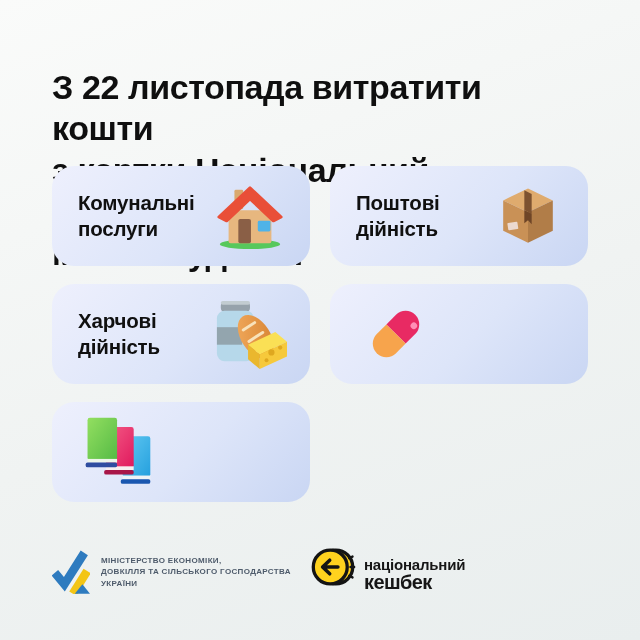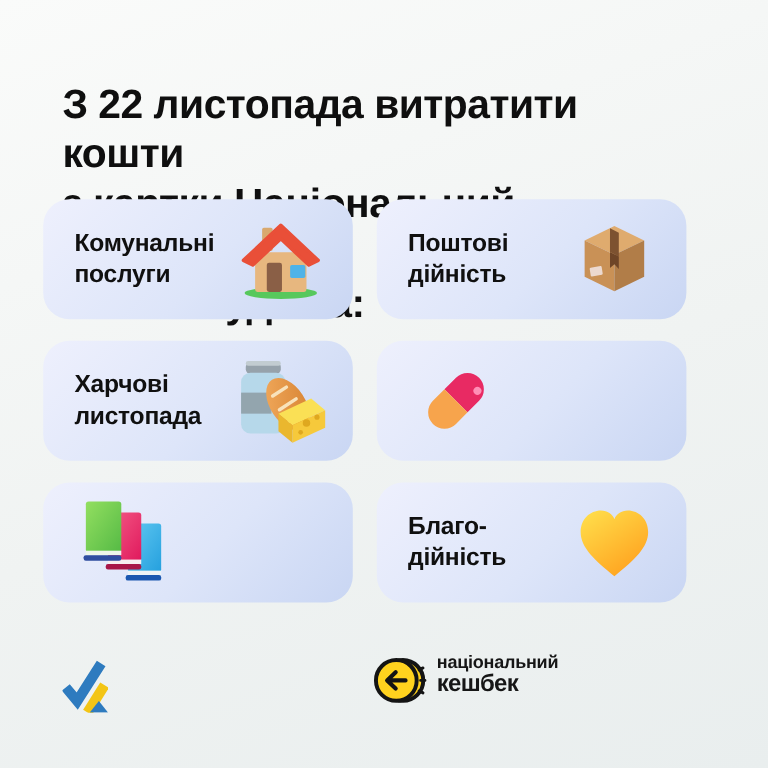--- a/index.html
+++ b/index.html
@@ -8,21 +8,21 @@
     background:linear-gradient(160deg,#fafbfa 0%,#f0f3f2 55%,#e9eeee 100%);
     font-family:"Liberation Sans","DejaVu Sans",sans-serif;
     -webkit-font-smoothing:antialiased;
   }
   .title{
     position:absolute;left:52px;top:44px;width:500px;
     font-size:34px;line-height:1.22;font-weight:700;color:#0f0f0f;
     letter-spacing:-0.4px;white-space:pre-line;
   }
   .grid{
-    position:absolute;left:36px;top:166px;width:536px;
+    position:absolute;left:52px;top:166px;width:536px;
     display:grid;grid-template-columns:258px 258px;grid-auto-rows:100px;
     column-gap:20px;row-gap:18px;
   }
   .card{
     border-radius:22px;
     background:linear-gradient(135deg,#eef0fd 0%,#dde5f9 55%,#c9d6f3 100%);
     display:flex;align-items:center;justify-content:space-between;
     padding:0 20px 0 26px;box-sizing:border-box;
   }
   .card-label{
@@ -32,21 +32,21 @@
   .card-icon{flex:none;display:flex;align-items:center;justify-content:center;width:80px;}
   .footer{position:absolute;left:0;top:544px;width:640px;height:60px;}
   .ministry{
     position:absolute;left:52px;top:2px;display:flex;align-items:center;gap:11px;
   }
   .ministry-text{
     font-size:8px;line-height:1.4;font-weight:700;color:#4e5b6b;
     letter-spacing:0.35px;white-space:pre-line;
   }
   .cashback{
-    position:absolute;left:310px;top:0px;display:flex;align-items:flex-start;gap:8px;
+    position:absolute;left:310px;top:0px;display:flex;align-items:flex-end;gap:8px;
   }
   .cashback-text{display:flex;flex-direction:column;justify-content:center;color:#161616;}
   .cashback-line1{font-size:15px;font-weight:700;letter-spacing:-0.2px;}
   .cashback-line2{font-size:20px;font-weight:700;letter-spacing:-0.6px;margin-top:-2px;}
 </style>
 </head>
 <body>
 
 <div>
 
@@ -81,21 +81,21 @@
           <polygon points="64,20 37,33 37,66 64,53" fill="#b17d48"></polygon>
           <path d="M33,9 L41,13 L41,34.5 L33,30.5 Z" fill="#7d5230"></path>
           <path d="M33,30.5 L41,34.5 L41,46 L37,41.5 L33,45 Z" fill="#6e4527"></path>
           <rect x="15" y="44" width="11" height="8" rx="1" fill="#ecd9cf" transform="rotate(-9 20 48)"></rect>
         </svg>
       </span>
     </div>
 
     <div class="card">
       <span class="card-label">Харчові
-листопада</span>
+дійність</span>
       <span class="card-icon">
         <svg width="78" height="72" viewBox="0 0 80 74">
           <defs>
             <linearGradient id="breadG" x1="0" y1="0" x2="1" y2="1">
               <stop offset="0" stop-color="#f2ab5e"></stop>
                 <stop offset="1" stop-color="#d5802f"></stop>
             </linearGradient>
           </defs>
           <rect x="10" y="4" width="30" height="10" rx="4" fill="#96a2ab"></rect>
           <rect x="10" y="3" width="30" height="4" rx="2" fill="#c2ccd1"></rect>
@@ -158,48 +158,36 @@
           </g>
           <g>
             <rect x="4" y="2" width="32" height="46" rx="2.5" fill="url(#bgreen)"></rect>
             <rect x="4" y="46.5" width="32" height="4" fill="#eef6ea"></rect>
             <rect x="2" y="50.5" width="34" height="5" rx="2" fill="#2f4da0"></rect>
           </g>
         </svg>
       </span>
     </div>
 
-    <div class="card">
-      <span class="card-label">Благо-
-дійність</span>
-      <span class="card-icon">
-        <svg width="68" height="64" viewBox="0 0 70 66">
-          <defs>
-            <linearGradient id="heartG" x1="0" y1="0" x2="0.7" y2="1">
-              <stop offset="0" stop-color="#ffe14d"></stop>
-                <stop offset="1" stop-color="#ffa21f"></stop>
-            </linearGradient>
-          </defs>
-          <path d="M35,62 C18,48 6,37.5 6,24 C6,13 14,5.5 23.5,5.5 C29,5.5 33.5,8.5 35,13 C36.5,8.5 41,5.5 46.5,5.5 C56,5.5 64,13 64,24 C64,37.5 52,48 35,62 Z" fill="url(#heartG)"></path>
-        </svg>
-      </span>
-    </div>
 
   </div>
 
   <div class="footer">
 
     <div class="ministry">
       <span>
         <svg width="38" height="48" viewBox="0 0 40 50">
           <path d="M3,28 L13,40 L34,7" stroke="#2e7bbf" stroke-width="9" fill="none"></path>
           <path d="M22,50 L37,26" stroke="#f3c515" stroke-width="9" fill="none"></path>
           <polygon points="32,40 40,50 24,50" fill="#2e7bbf"></polygon>
         </svg>
       </span>
+      <span class="ministry-text">МІНІСТЕРСТВО ЕКОНОМІКИ,
+ДОВКІЛЛЯ ТА СІЛЬСЬКОГО ГОСПОДАРСТВА
+УКРАЇНИ</span>
     </div>
 
     <div class="cashback">
       <span>
         <svg width="46" height="46" viewBox="0 0 42 42">
           <circle cx="23.5" cy="21" r="15.5" fill="#ffd21e" stroke="#141414" stroke-width="3"></circle>
           <circle cx="18.5" cy="21" r="15.5" fill="#ffd21e" stroke="#141414" stroke-width="3"></circle>
           <path d="M35.8,13 L38.8,11.5 M37,21 L40.3,21 M35.8,29 L38.8,30.5" stroke="#141414" stroke-width="2.2" stroke-linecap="round"></path>
           <path d="M25.5,21 L12,21 M18,14.8 L11.5,21 L18,27.2" stroke="#141414" stroke-width="3.2" fill="none" stroke-linecap="round" stroke-linejoin="round"></path>
         </svg>

